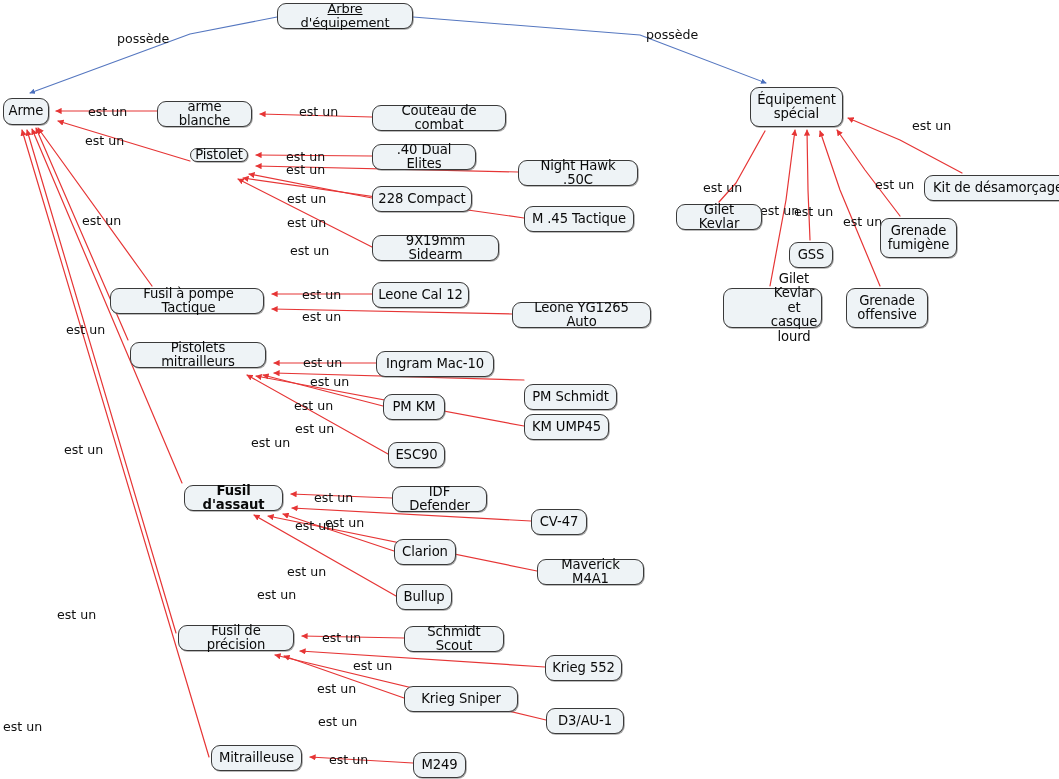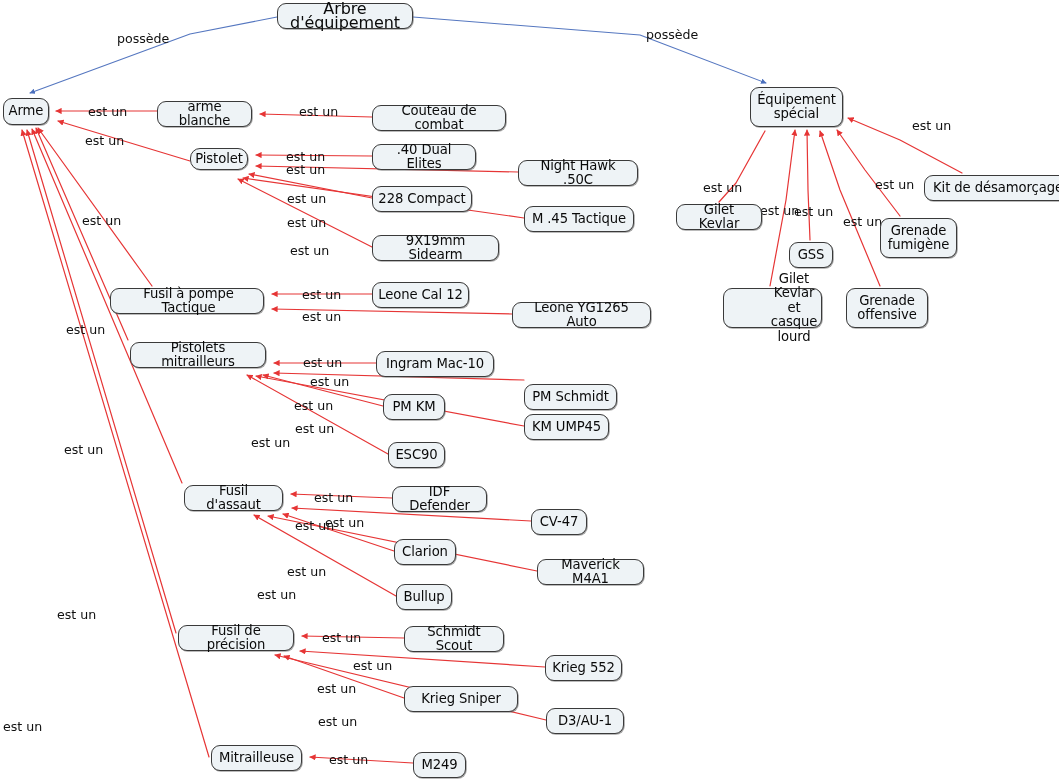--- a/index.html
+++ b/index.html
@@ -23,21 +23,21 @@
     text-align:center;
     color:#0a0a0a;
     font-size:13.2px;
     line-height:14.5px;
     letter-spacing:-0.1px;
     box-shadow:0.8px 0.8px 0 rgba(90,90,90,0.55);
     padding:0 5px;
     white-space:pre-line;
     user-select:none;
   }
-  .node-box.root{font-size:16px;}
+  .node-box.root{font-size:13px;text-decoration:underline;}
   .edge-label{
     position:absolute;
     color:#101010;
     font-size:12.6px;
     line-height:13px;
     white-space:nowrap;
     background:transparent;
     user-select:none;
   }
 </style>
@@ -138,36 +138,36 @@
       <div class="edge-label" style="left: 875px; top: 178px;">est un</div>
       <div class="edge-label" style="left: 912px; top: 119px;">est un</div>
     </div>
   <div id="node-layer">
       <div class="node-box root" style="left: 277px; top: 3px; width: 136px; height: 26px;">Arbre d'équipement</div>
       <div class="node-box" style="left: 3px; top: 98px; width: 46px; height: 27px;">Arme</div>
       <div class="node-box" style="left: 750px; top: 87px; width: 93px; height: 40px; text-align: center;">Équipement
 spécial</div>
       <div class="node-box" style="left: 157px; top: 101px; width: 95px; height: 26px;">arme blanche</div>
       <div class="node-box" style="left: 372px; top: 105px; width: 134px; height: 26px;">Couteau de combat</div>
-      <div class="node-box" style="left: 190px; top: 148px; width: 58px; height: 22px; border-radius: 10px;">Pistolet</div>
+      <div class="node-box" style="left: 190px; top: 148px; width: 58px; height: 14px; border-radius: 10px;">Pistolet</div>
       <div class="node-box" style="left: 372px; top: 144px; width: 104px; height: 26px;">.40 Dual Elites</div>
       <div class="node-box" style="left: 518px; top: 160px; width: 120px; height: 26px;">Night Hawk .50C</div>
       <div class="node-box" style="left: 372px; top: 186px; width: 100px; height: 26px;">228 Compact</div>
       <div class="node-box" style="left: 524px; top: 206px; width: 110px; height: 26px;">M .45 Tactique</div>
       <div class="node-box" style="left: 372px; top: 235px; width: 127px; height: 26px;">9X19mm Sidearm</div>
       <div class="node-box" style="left: 110px; top: 288px; width: 154px; height: 26px; padding-left: 8px;">Fusil à pompe Tactique</div>
       <div class="node-box" style="left: 372px; top: 282px; width: 97px; height: 26px;">Leone Cal 12</div>
       <div class="node-box" style="left: 512px; top: 302px; width: 139px; height: 26px;">Leone YG1265 Auto</div>
       <div class="node-box" style="left: 130px; top: 342px; width: 136px; height: 26px;">Pistolets mitrailleurs</div>
       <div class="node-box" style="left: 376px; top: 351px; width: 118px; height: 26px;">Ingram Mac-10</div>
       <div class="node-box" style="left: 524px; top: 368px; width: 93px; height: 26px; margin-top: 16px;">PM Schmidt</div>
       <div class="node-box" style="left: 383px; top: 394px; width: 62px; height: 26px;">PM KM</div>
       <div class="node-box" style="left: 524px; top: 414px; width: 85px; height: 26px;">KM UMP45</div>
       <div class="node-box" style="left: 388px; top: 442px; width: 57px; height: 26px;">ESC90</div>
-      <div class="node-box" style="left: 184px; top: 485px; width: 99px; height: 26px;">Fusil d'assaut</div>
+      <div class="node-box" style="left: 184px; top: 485px; width: 99px; height: 26px; font-weight: bold;">Fusil d'assaut</div>
       <div class="node-box" style="left: 392px; top: 486px; width: 95px; height: 26px;">IDF Defender</div>
       <div class="node-box" style="left: 531px; top: 509px; width: 56px; height: 26px;">CV-47</div>
       <div class="node-box" style="left: 394px; top: 539px; width: 62px; height: 26px;">Clarion</div>
       <div class="node-box" style="left: 537px; top: 559px; width: 107px; height: 26px;">Maverick M4A1</div>
       <div class="node-box" style="left: 396px; top: 584px; width: 56px; height: 26px;">Bullup</div>
       <div class="node-box" style="left: 178px; top: 625px; width: 116px; height: 26px;">Fusil de précision</div>
       <div class="node-box" style="left: 404px; top: 626px; width: 100px; height: 26px;">Schmidt Scout</div>
       <div class="node-box" style="left: 545px; top: 655px; width: 77px; height: 26px;">Krieg 552</div>
       <div class="node-box" style="left: 404px; top: 686px; width: 114px; height: 26px;">Krieg Sniper</div>
       <div class="node-box" style="left: 546px; top: 708px; width: 78px; height: 26px;">D3/AU-1</div>

